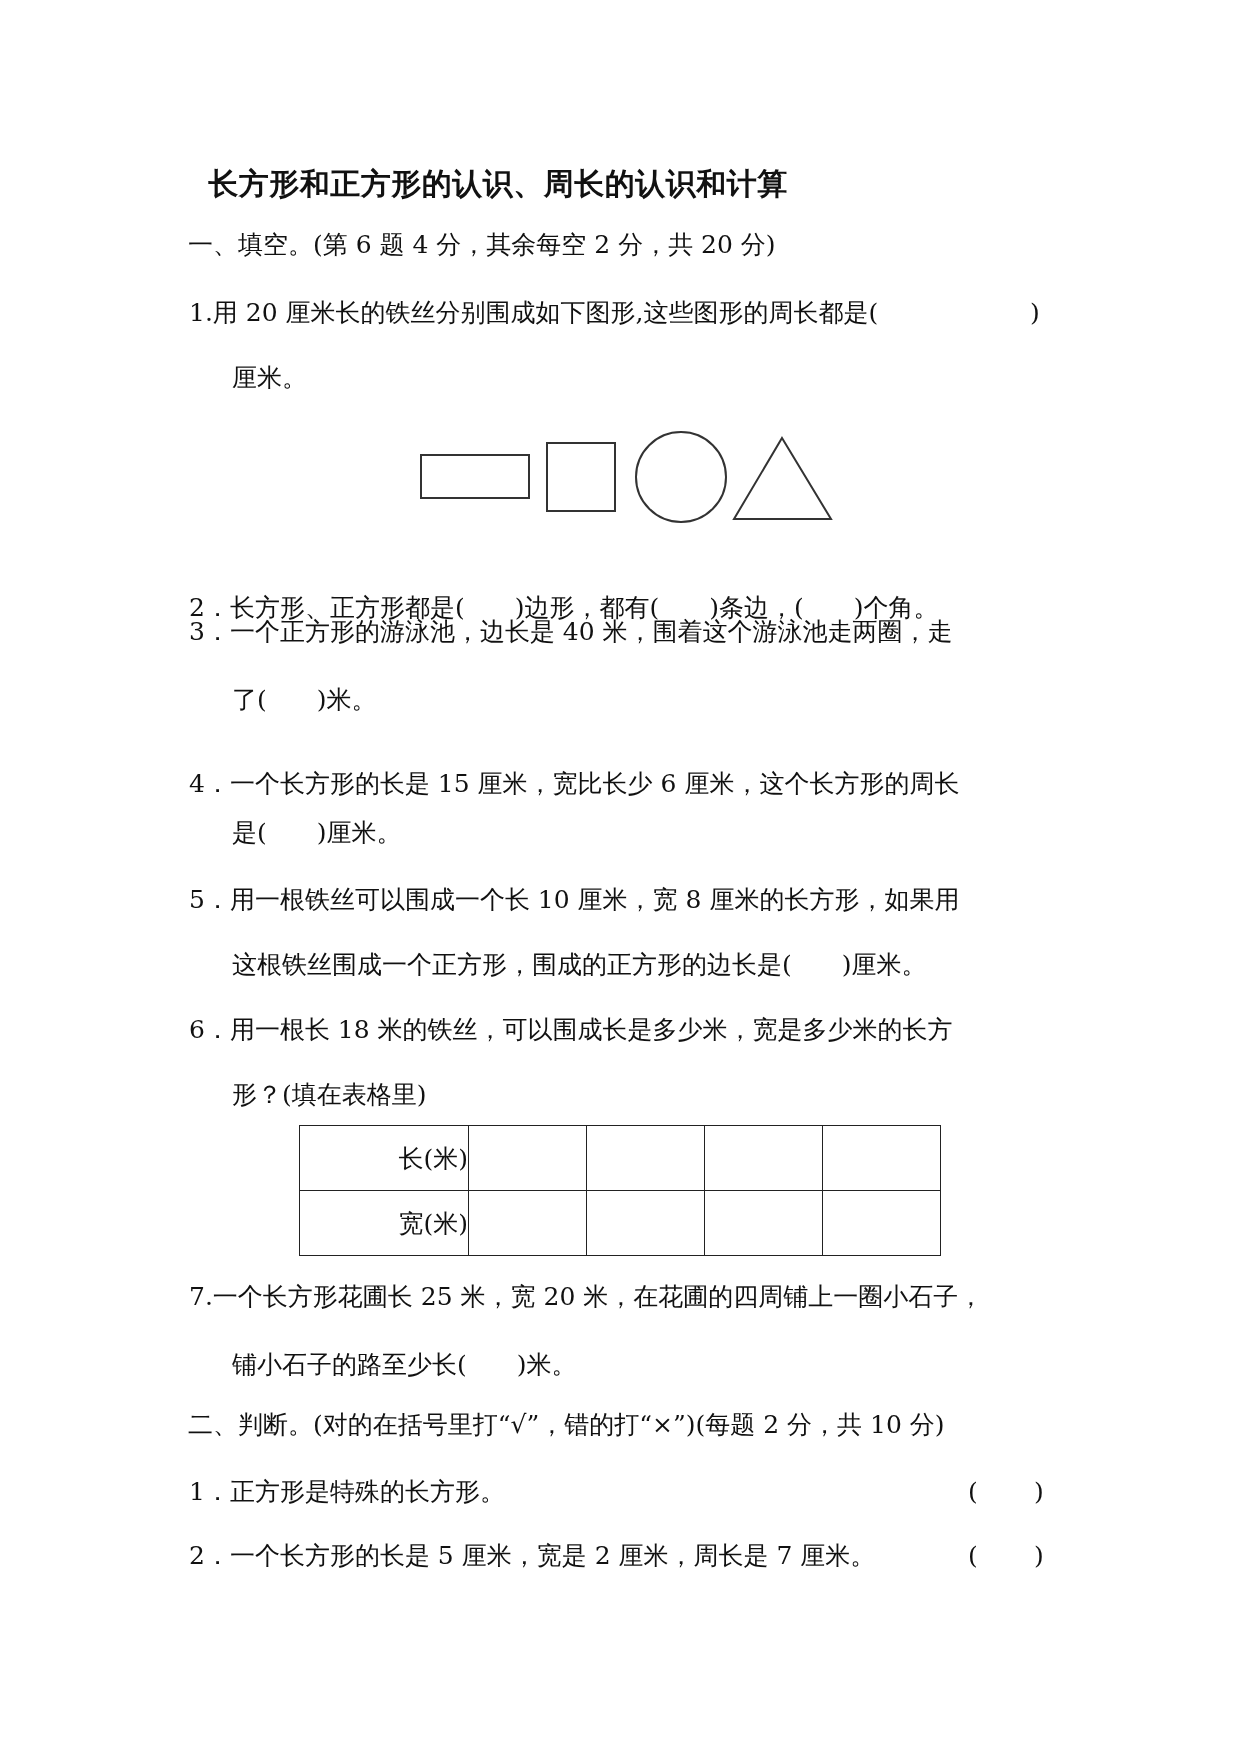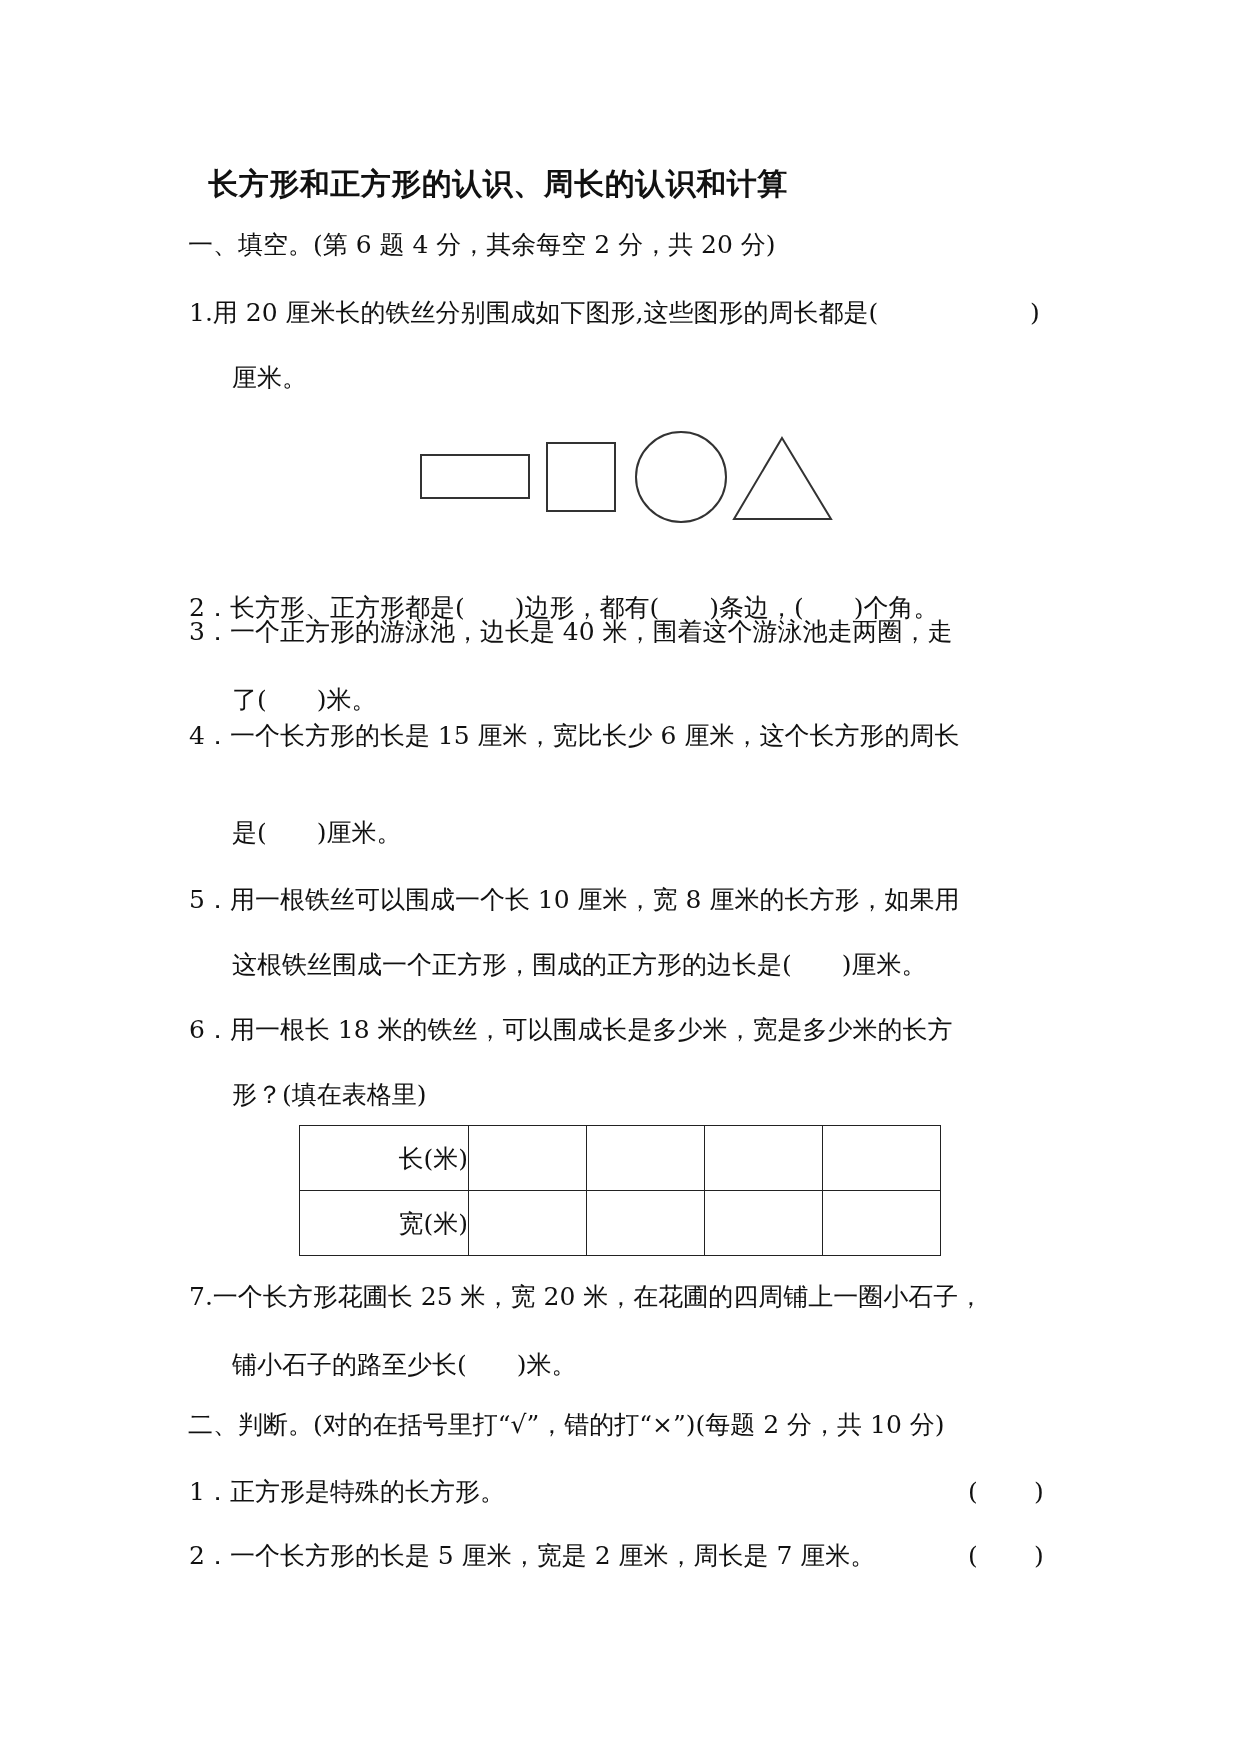--- a/index.html
+++ b/index.html
@@ -33,21 +33,21 @@
   <rect x="547" y="443" width="68" height="68" fill="none" stroke="#333" stroke-width="2"></rect>
   <circle cx="681" cy="477" r="45" fill="none" stroke="#333" stroke-width="2"></circle>
   <polygon points="782,438 831,519 734,519" fill="none" stroke="#333" stroke-width="2"></polygon>
 </svg>
 
 <div class="line" style="left:189px; top:549px;margin-top:43px;">2．长方形、正方形都是(　　)边形，都有(　　)条边，(　　)个角。</div>
 
 <div class="line" style="left:189px; top:616px;">3．一个正方形的游泳池，边长是 40 米，围着这个游泳池走两圈，走</div>
 <div class="line" style="left:232px; top:684px;">了(　　)米。</div>
 
-<div class="line" style="left:189px; top:720px;text-align:center;">4．一个长方形的长是 15 厘米，宽比长少 6 厘米，这个长方形的周长</div>
+<div class="line" style="left:189px; top:768px;text-align:center;">4．一个长方形的长是 15 厘米，宽比长少 6 厘米，这个长方形的周长</div>
 <div class="line" style="left:232px; top:817px;">是(　　)厘米。</div>
 
 <div class="line" style="left:189px; top:884px;">5．用一根铁丝可以围成一个长 10 厘米，宽 8 厘米的长方形，如果用</div>
 <div class="line" style="left:232px; top:949px;">这根铁丝围成一个正方形，围成的正方形的边长是(　　)厘米。</div>
 
 <div class="line" style="left:189px; top:1014px;">6．用一根长 18 米的铁丝，可以围成长是多少米，宽是多少米的长方</div>
 <div class="line" style="left:232px; top:1079px;">形？(填在表格里)</div>
 
 <table class="answer-table">
   <tbody>

